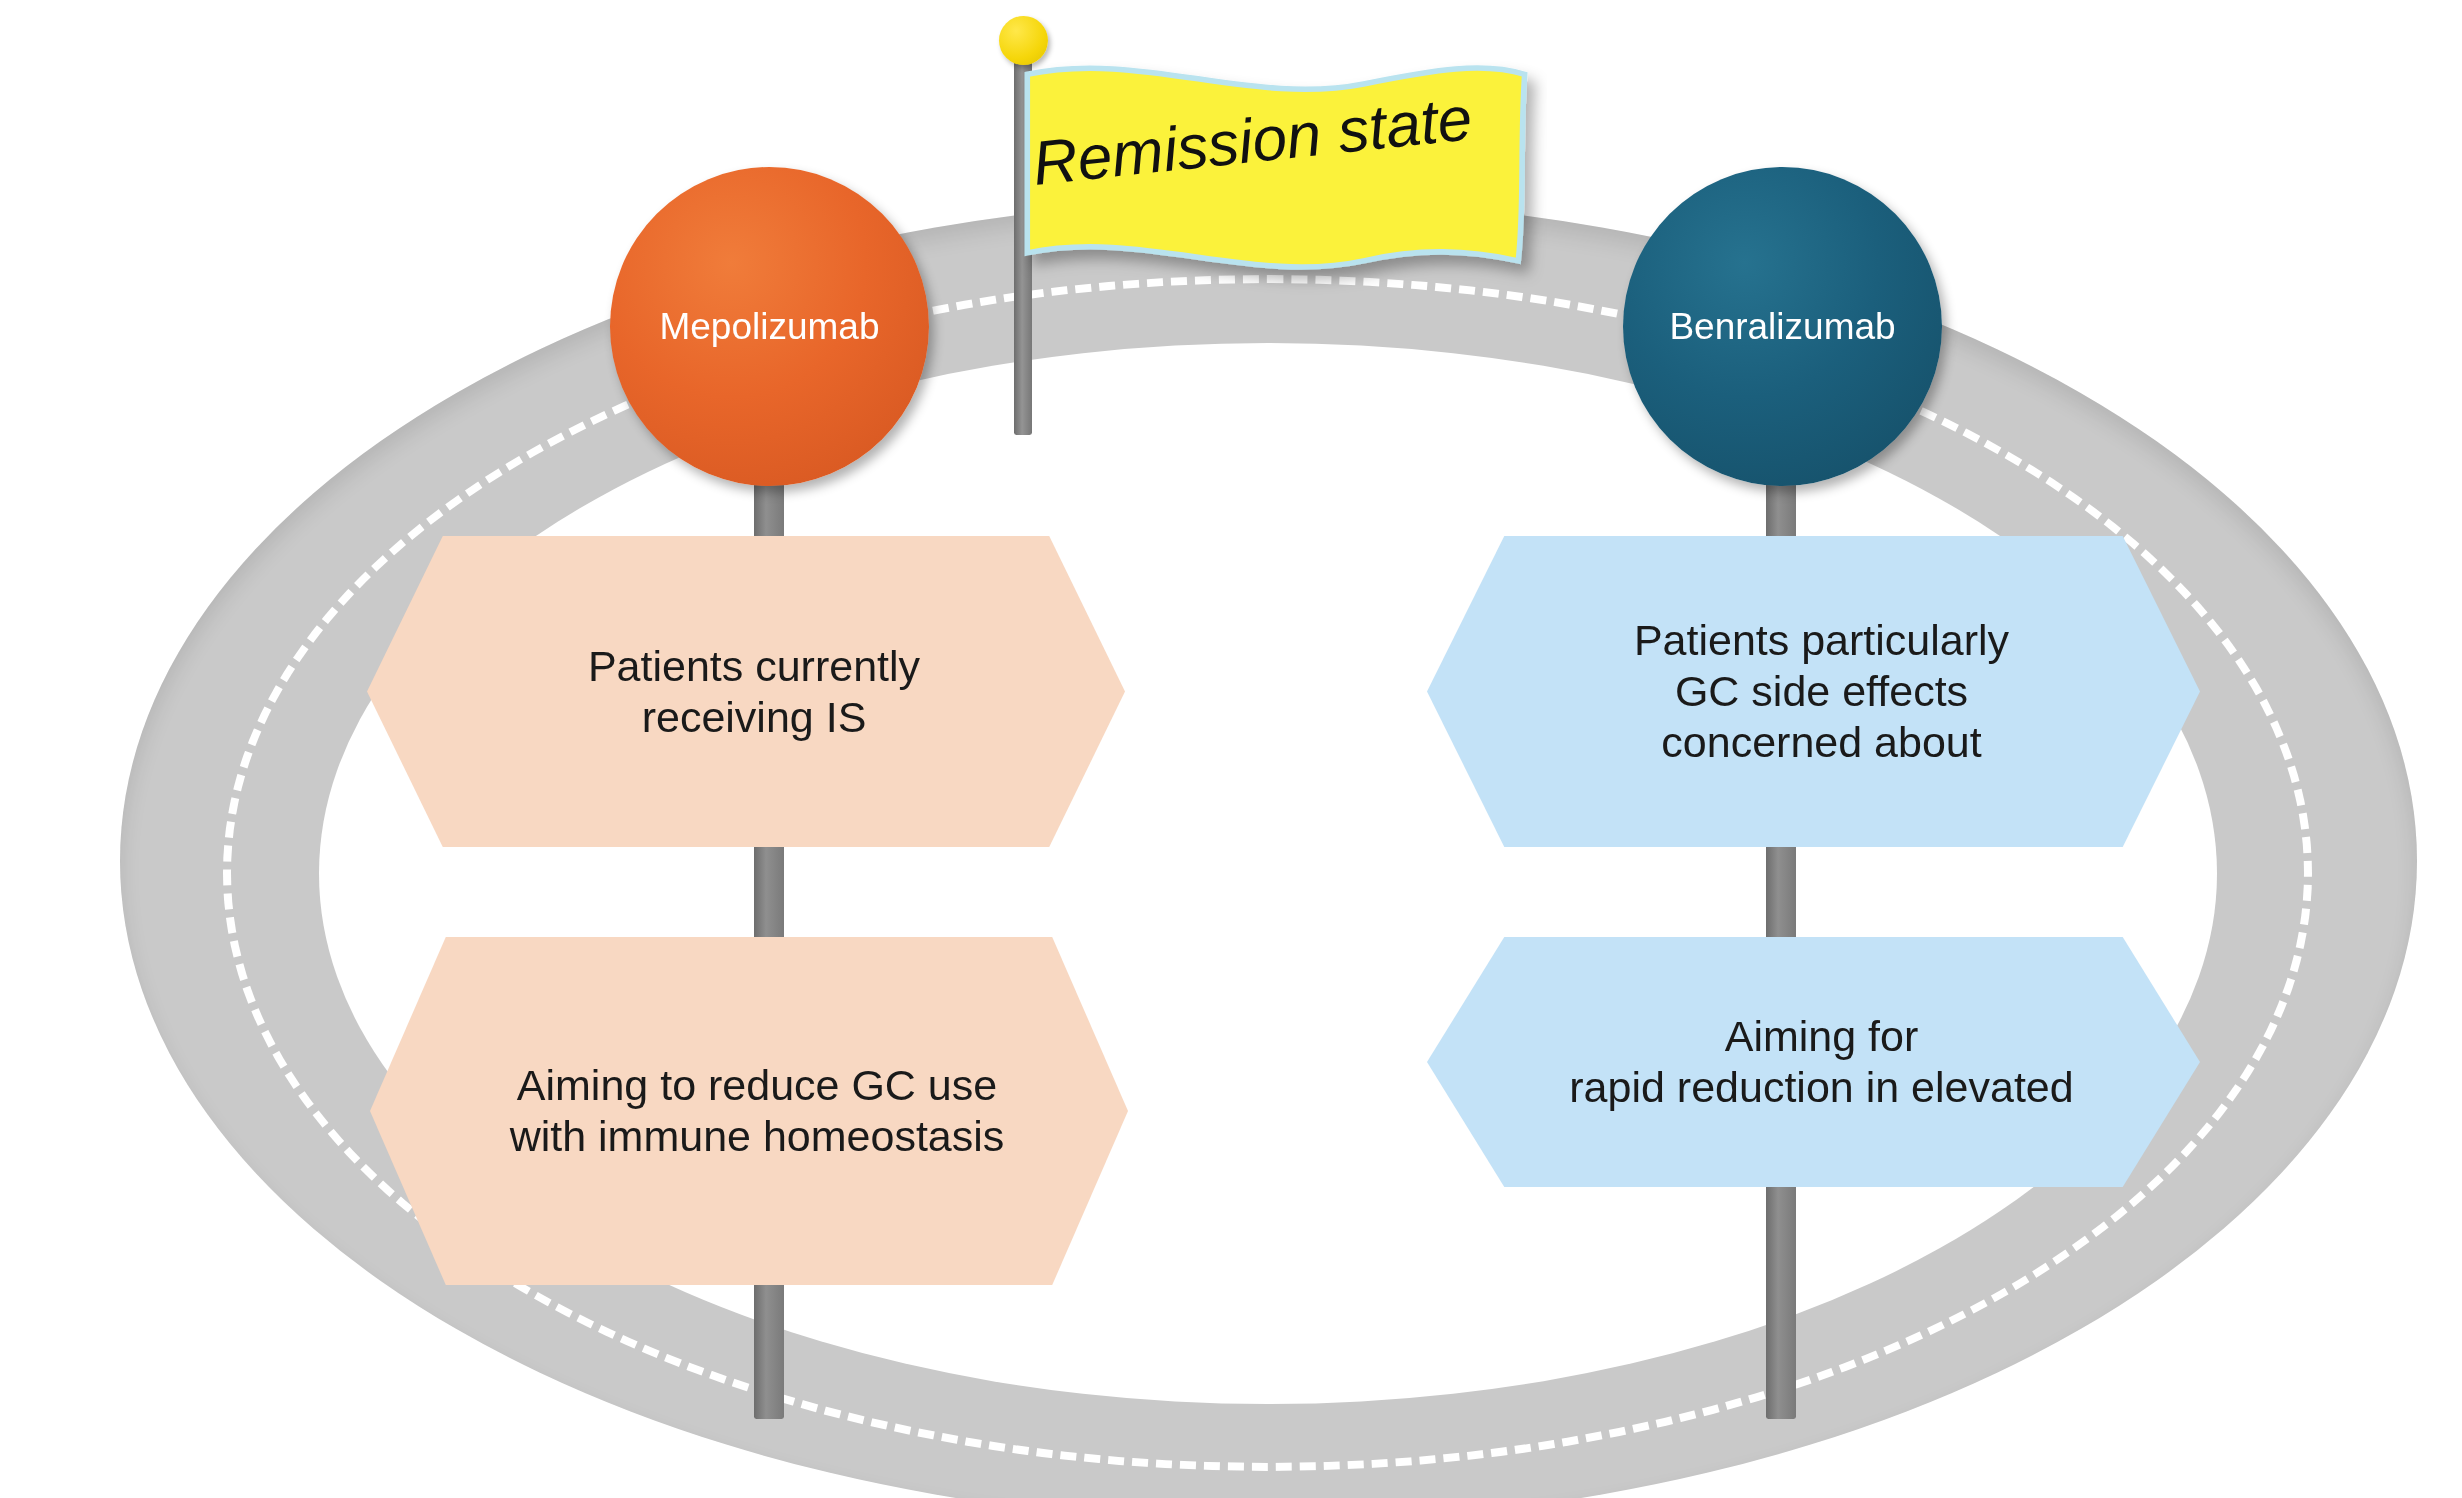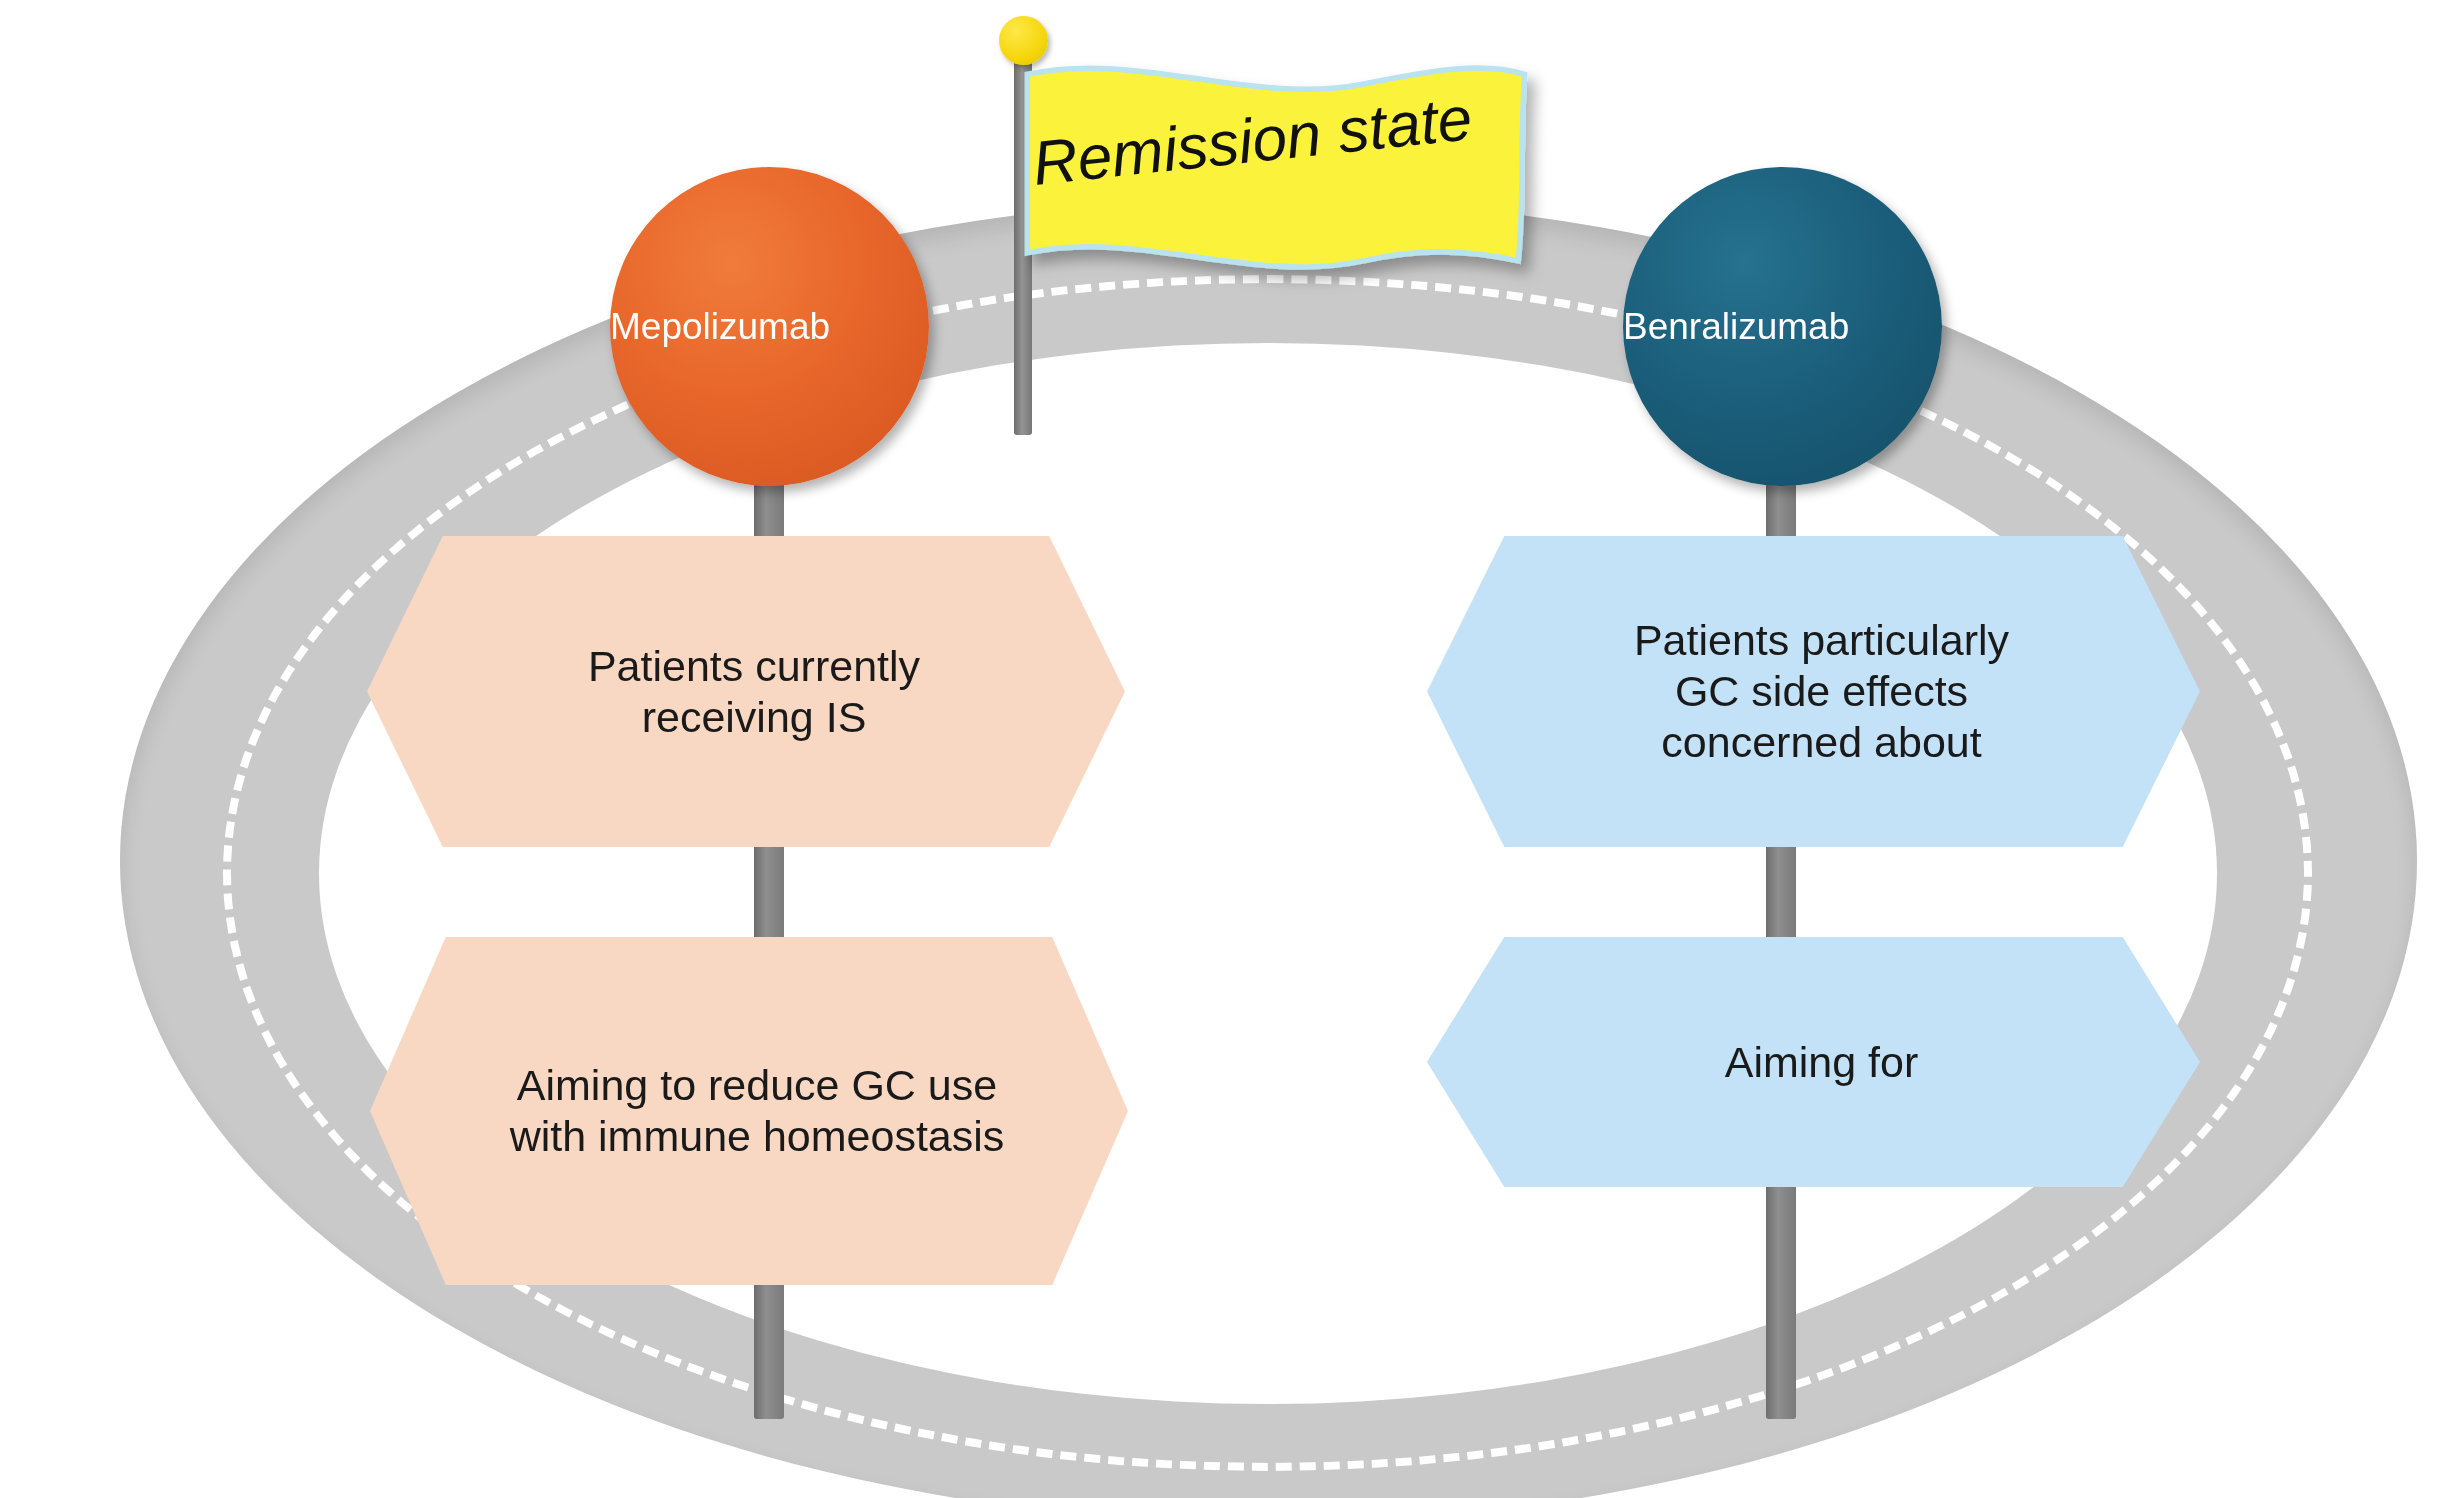--- a/index.html
+++ b/index.html
@@ -76,21 +76,21 @@
   .post-right { left: 1766px; top: 335px; height: 1084px; }
 
   
   .circle {
     position: absolute;
     width: 319px;
     height: 319px;
     border-radius: 50%;
     display: flex;
     align-items: center;
-    justify-content: flex-start;
+    justify-content: center;
     color: #ffffff;
     font-size: 37px;
     box-shadow: 4.8px 6.4px 11px rgba(0,0,0,0.30);
   }
   .circle-left {
     left: 610px;
     top: 167px;
     background: radial-gradient(circle at 38% 30%, #f07c3a 0%, #e8662a 45%, #d2541f 100%);
   }
   .circle-right {
@@ -195,20 +195,21 @@
   <div class="banner banner-right b-r1">
     <div>
       <span>Patients particularly</span>
       <span>GC side effects</span>
       <span>concerned about</span>
     </div>
   </div>
   <div class="banner banner-right b-r2">
     <div>
       <span>Aiming for</span>
+      <span>rapid reduction in elevated</span>
     </div>
   </div>
 
   <div class="circle circle-left">
     <span>Mepolizumab</span>
   </div>
   <div class="circle circle-right">
     <span>Benralizumab</span>
   </div>
 

